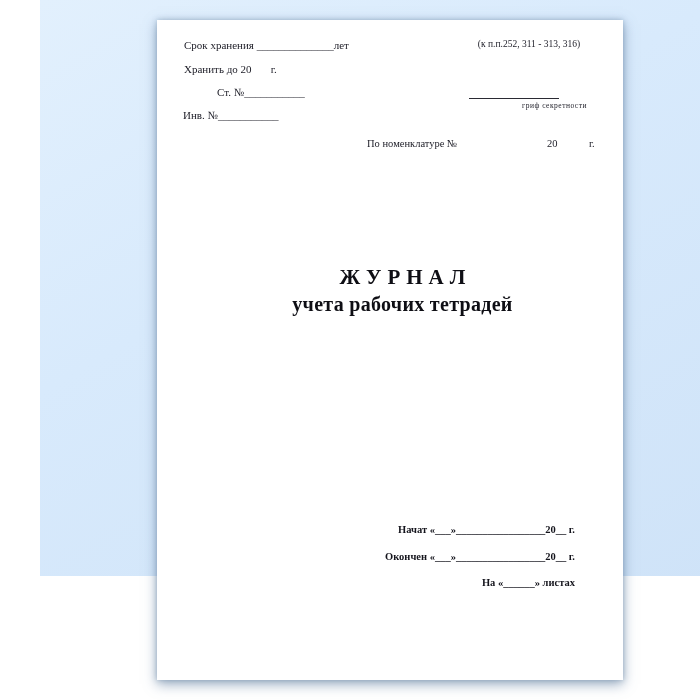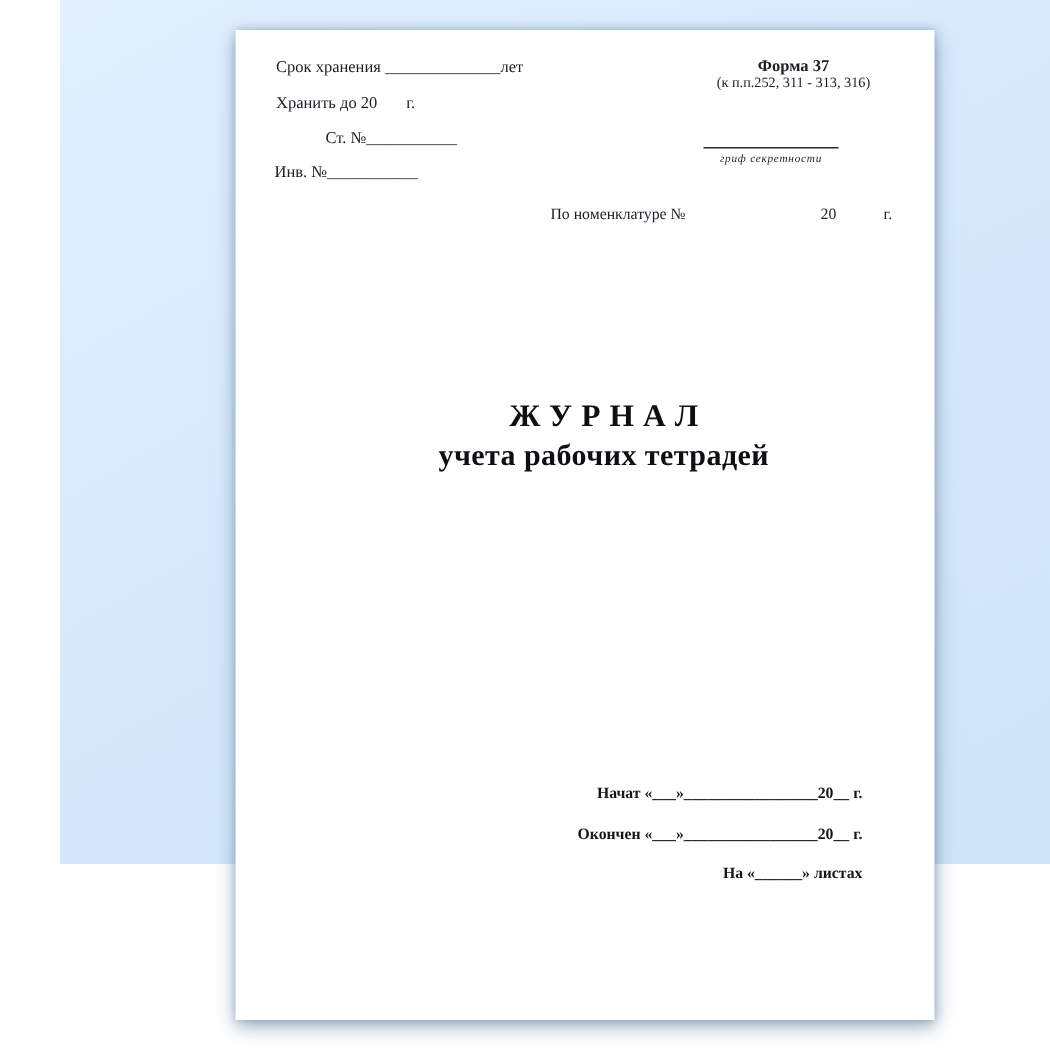--- a/index.html
+++ b/index.html
@@ -28,22 +28,22 @@
 
   .form-block { position: absolute; left: 282px; top: 18px; width: 180px; text-align: center; }
   .form-title { font-weight: bold; font-size: 11px; color: #1c1c26; }
   .form-ref   { font-size: 9.5px; color: #1c1c26; margin-top: 1px; }
 
   .secrecy-rule {
     position: absolute; left: 312px; top: 78px; width: 90px; height: 0;
     border-top: 1.5px solid #2a2a33;
   }
   .secrecy-caption {
-    position: absolute; left: 302px; top: 81px; width: 110px; text-align: center;
-    font-style: italic; font-size: 7.5px; color: #1c1c26; letter-spacing: 0.5px;
+    position: absolute; left: 320px; top: 81px; width: 110px; text-align: right;
+    font-size: 7.5px; color: #1c1c26; letter-spacing: 0.5px;
   }
 
   .nomen-label  { left: 210px; top: 118px; font-size: 10.5px; }
   .nomen-year   { left: 390px; top: 118px; font-size: 10.5px; }
   .nomen-suffix { left: 432px; top: 118px; font-size: 10.5px; }
 
   .title-block {
     position: absolute; left: 0; right: 0; top: 245px;
     padding-left: 25px; text-align: center; color: #0e0e14;
   }
@@ -67,21 +67,20 @@
 
 <div class="scene">
   <div class="page">
 
     <div class="line tl-1">Срок хранения ______________лет</div>
     <div class="line tl-2">Хранить до 20       г.</div>
     <div class="line tl-3">Ст. №___________</div>
     <div class="line tl-4">Инв. №___________</div>
 
     <div class="form-block">
-      <div class="form-title">Форма 37</div>
       <div class="form-ref">(к п.п.252, 311 - 313, 316)</div>
     </div>
 
     <div class="secrecy-rule"></div>
     <div class="secrecy-caption">гриф секретности</div>
 
     <div class="line nomen-label">По номенклатуре №</div>
     <div class="line nomen-year">20</div>
     <div class="line nomen-suffix">г.</div>
 

